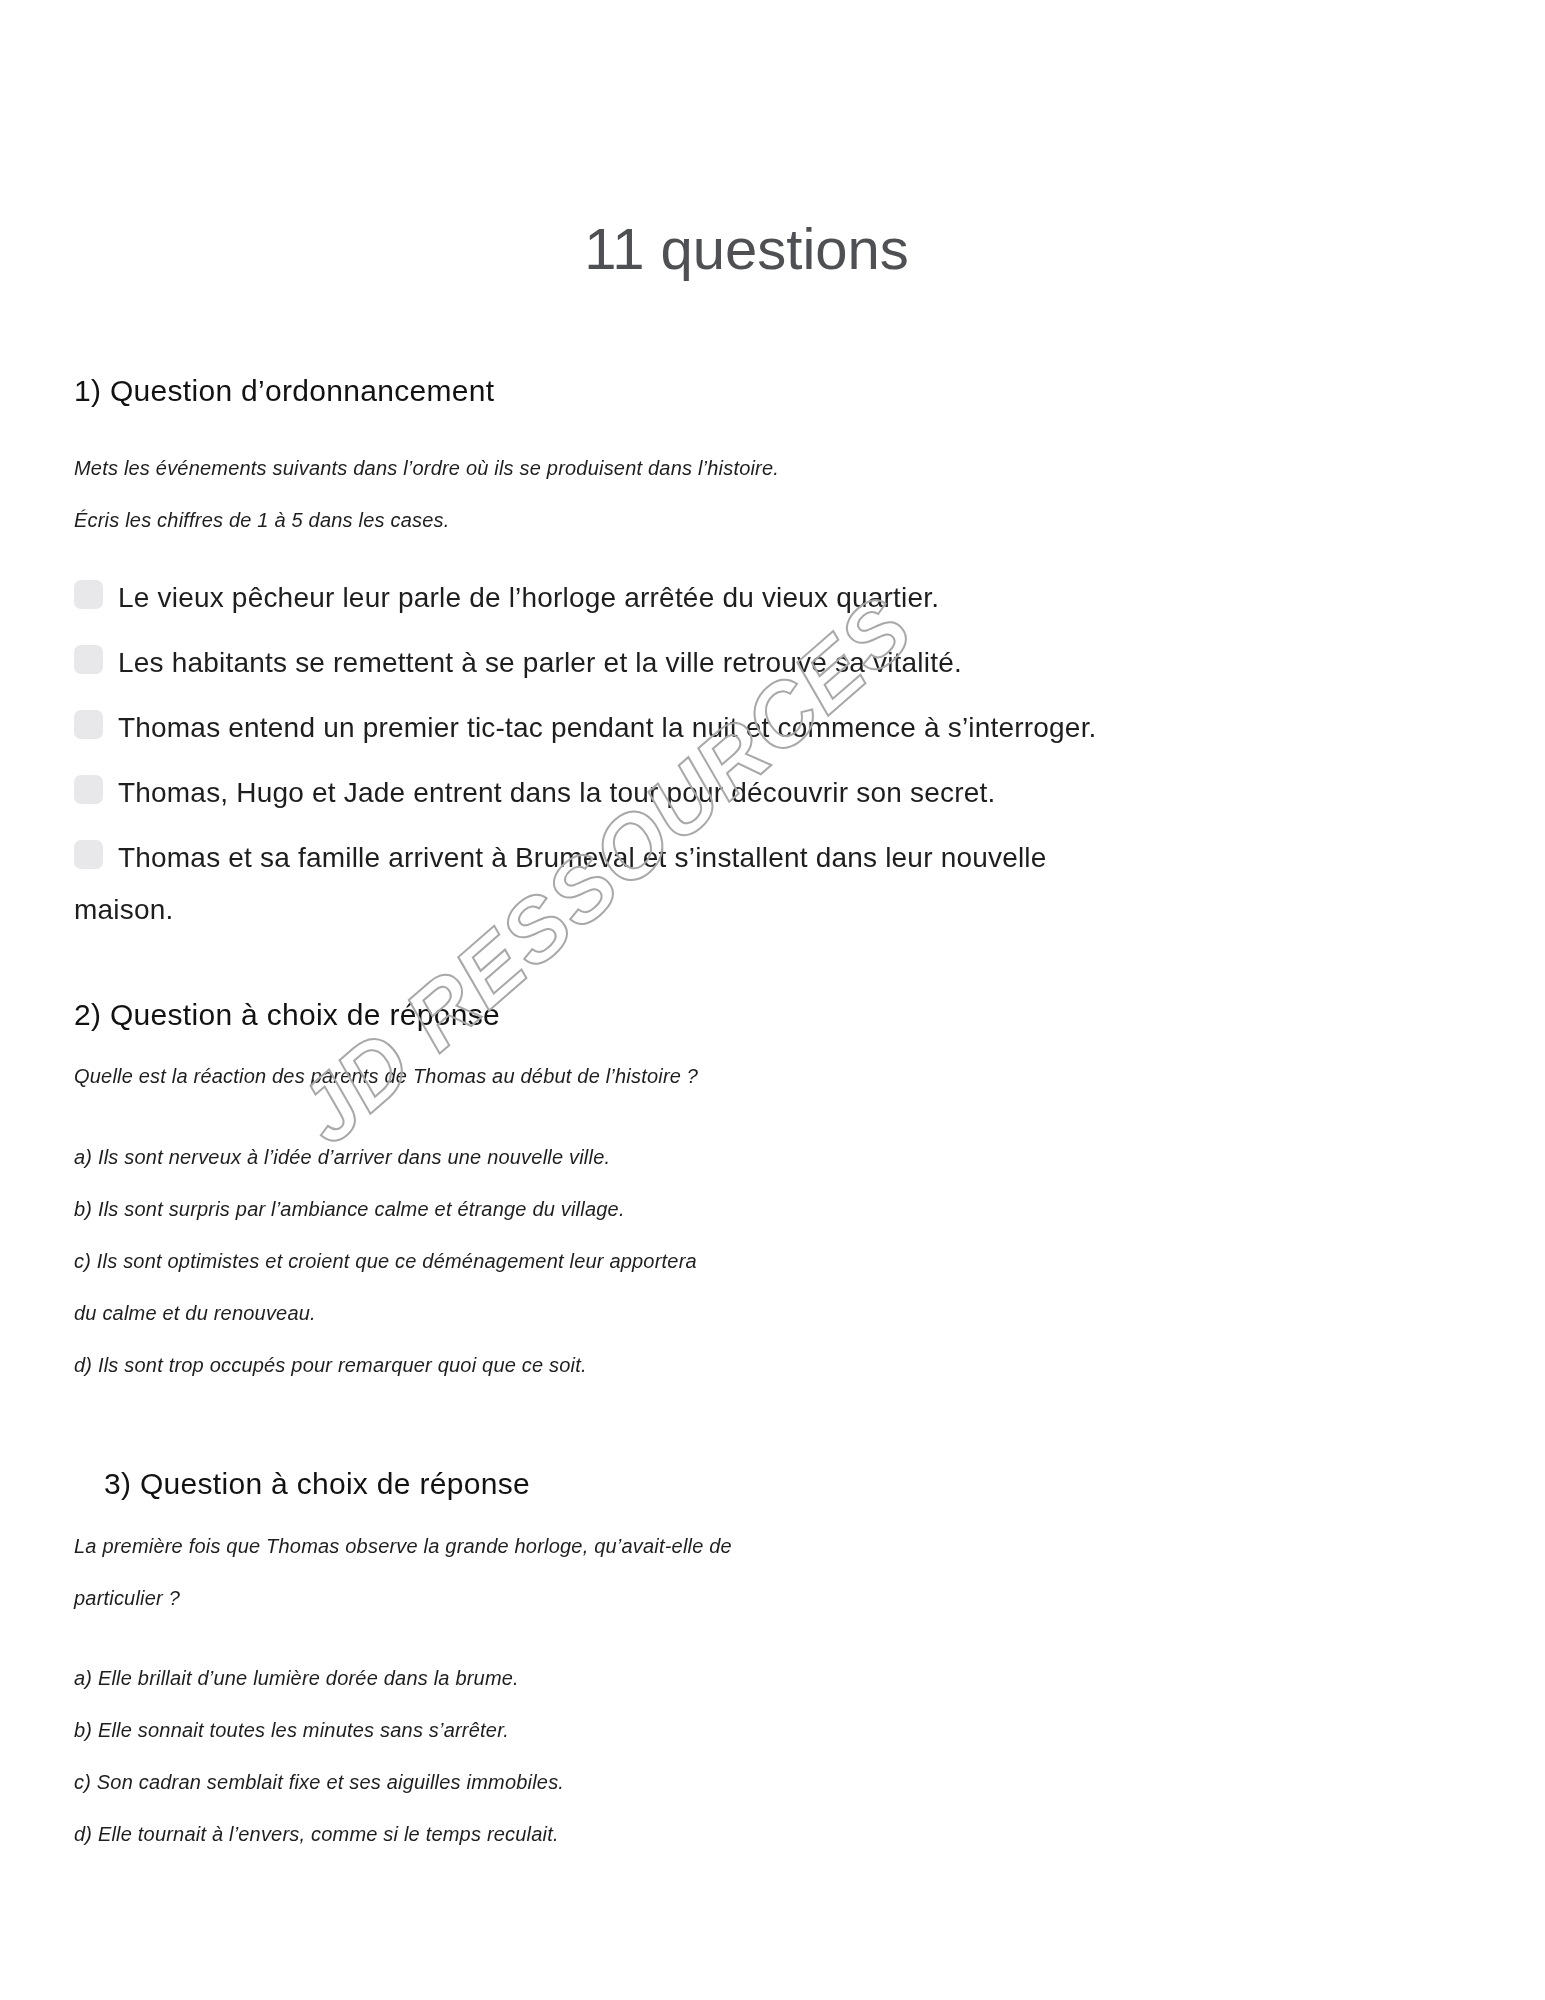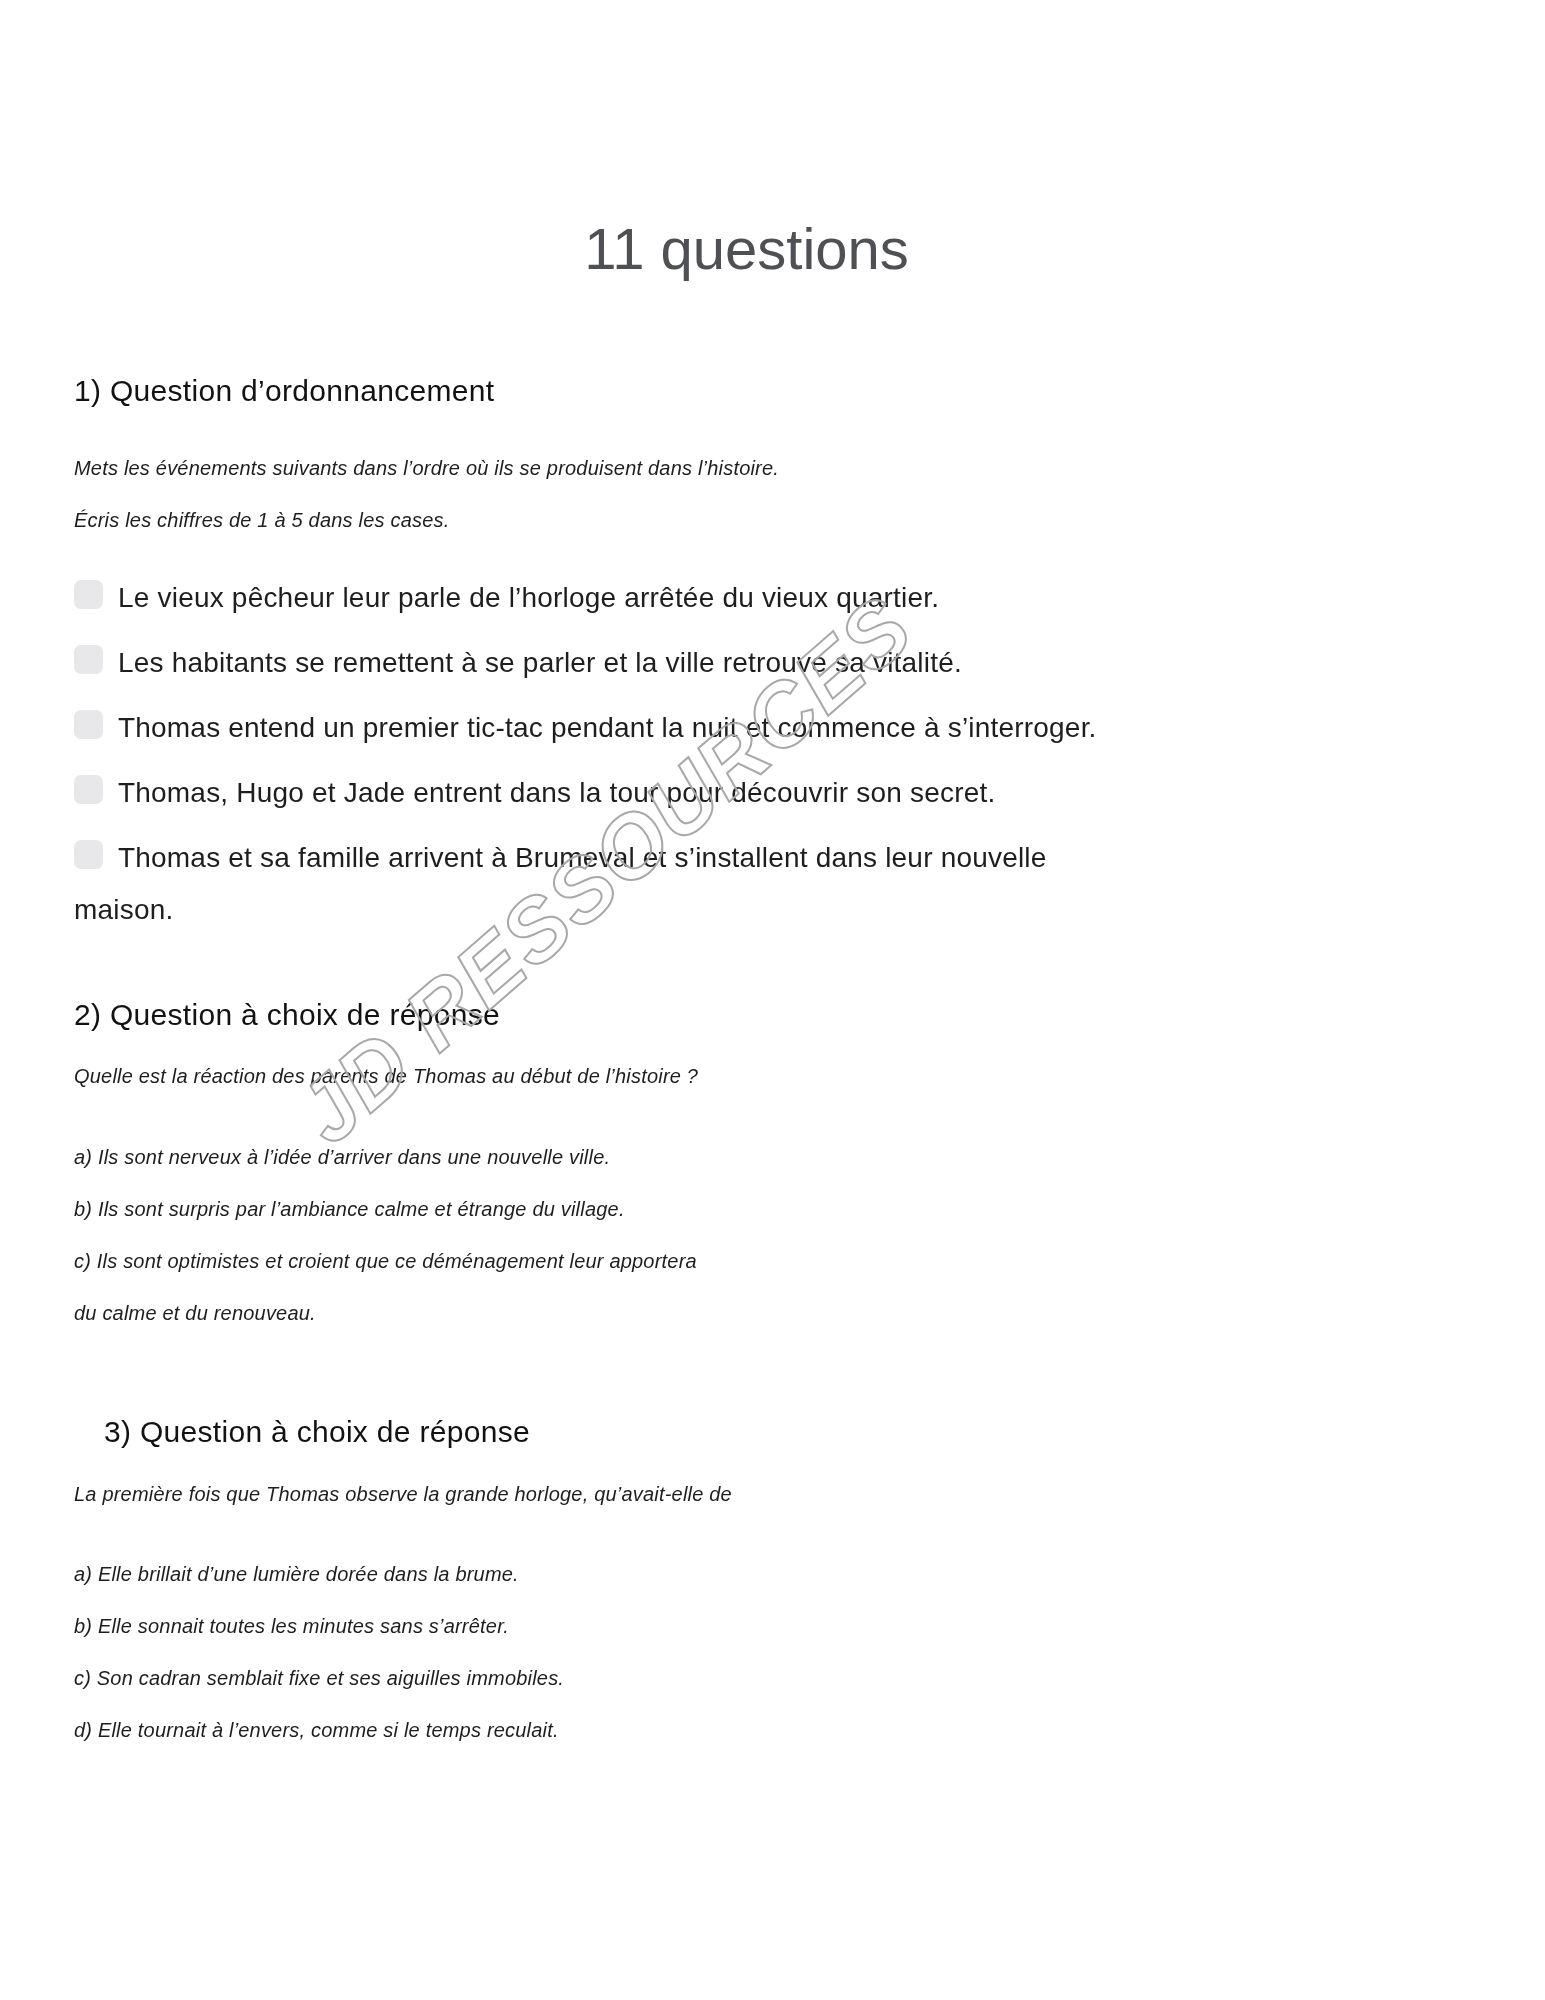--- a/index.html
+++ b/index.html
@@ -74,25 +74,27 @@
   </div>
 
   <div class="q-heading h2">2) Question à choix de réponse</div>
   <div class="prompt body-line">Quelle est la réaction des parents de Thomas au début de l’histoire ?</div>
 
   <div class="options">
     <div class="body-line">a) Ils sont nerveux à l’idée d’arriver dans une nouvelle ville.</div>
     <div class="body-line">b) Ils sont surpris par l’ambiance calme et étrange du village.</div>
     <div class="body-line">c) Ils sont optimistes et croient que ce déménagement leur apportera</div>
     <div class="body-line">du calme et du renouveau.</div>
+    <div class="body-line">d) Ils sont trop occupés pour remarquer quoi que ce soit.</div>
   </div>
 
   <div class="q-heading h3">3) Question à choix de réponse</div>
   <div class="prompt3">
     <div class="body-line">La première fois que Thomas observe la grande horloge, qu’avait-elle de</div>
+    <div class="body-line">particulier ?</div>
   </div>
 
   <div class="options q3">
     <div class="body-line">a) Elle brillait d’une lumière dorée dans la brume.</div>
     <div class="body-line">b) Elle sonnait toutes les minutes sans s’arrêter.</div>
     <div class="body-line">c) Son cadran semblait fixe et ses aiguilles immobiles.</div>
     <div class="body-line">d) Elle tournait à l’envers, comme si le temps reculait.</div>
   </div>
 
 </div>

